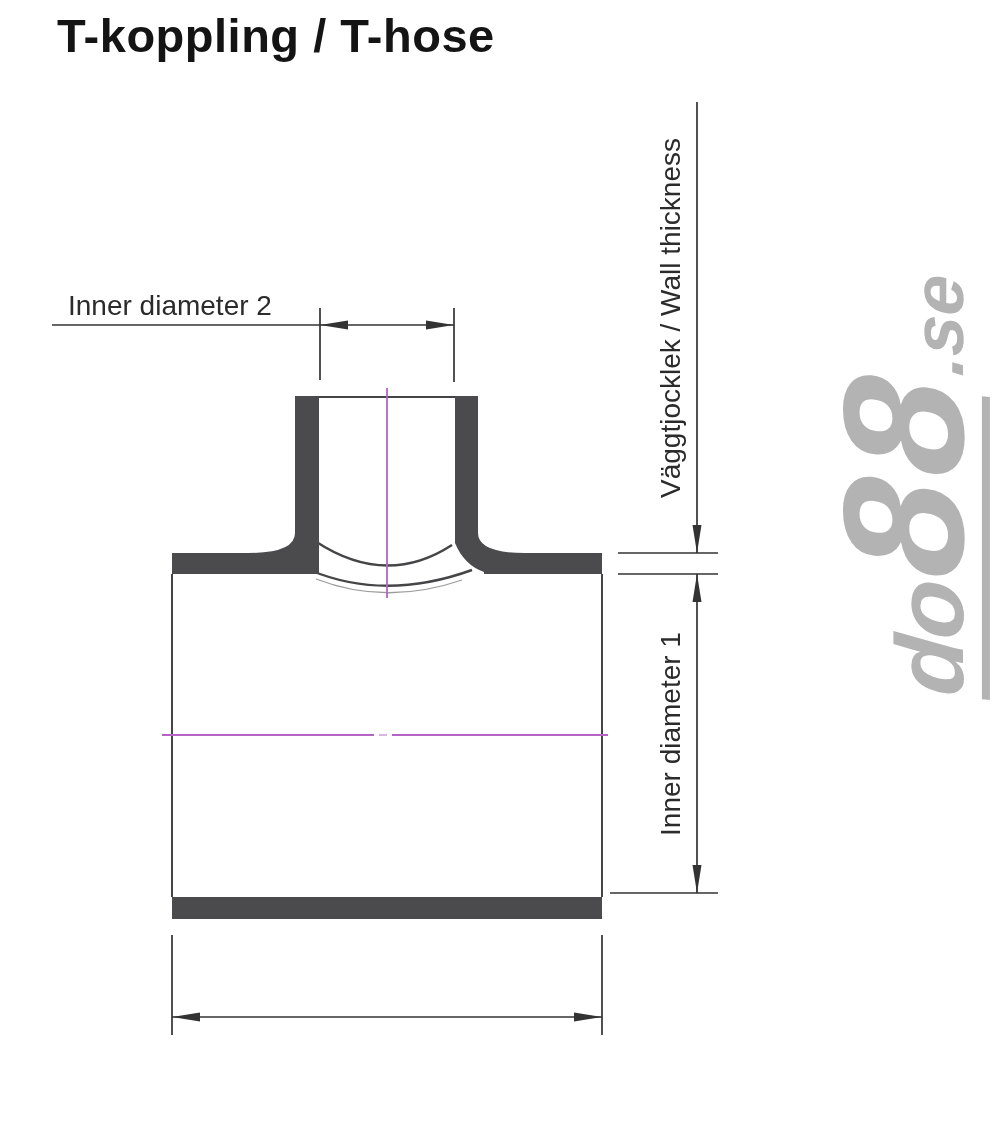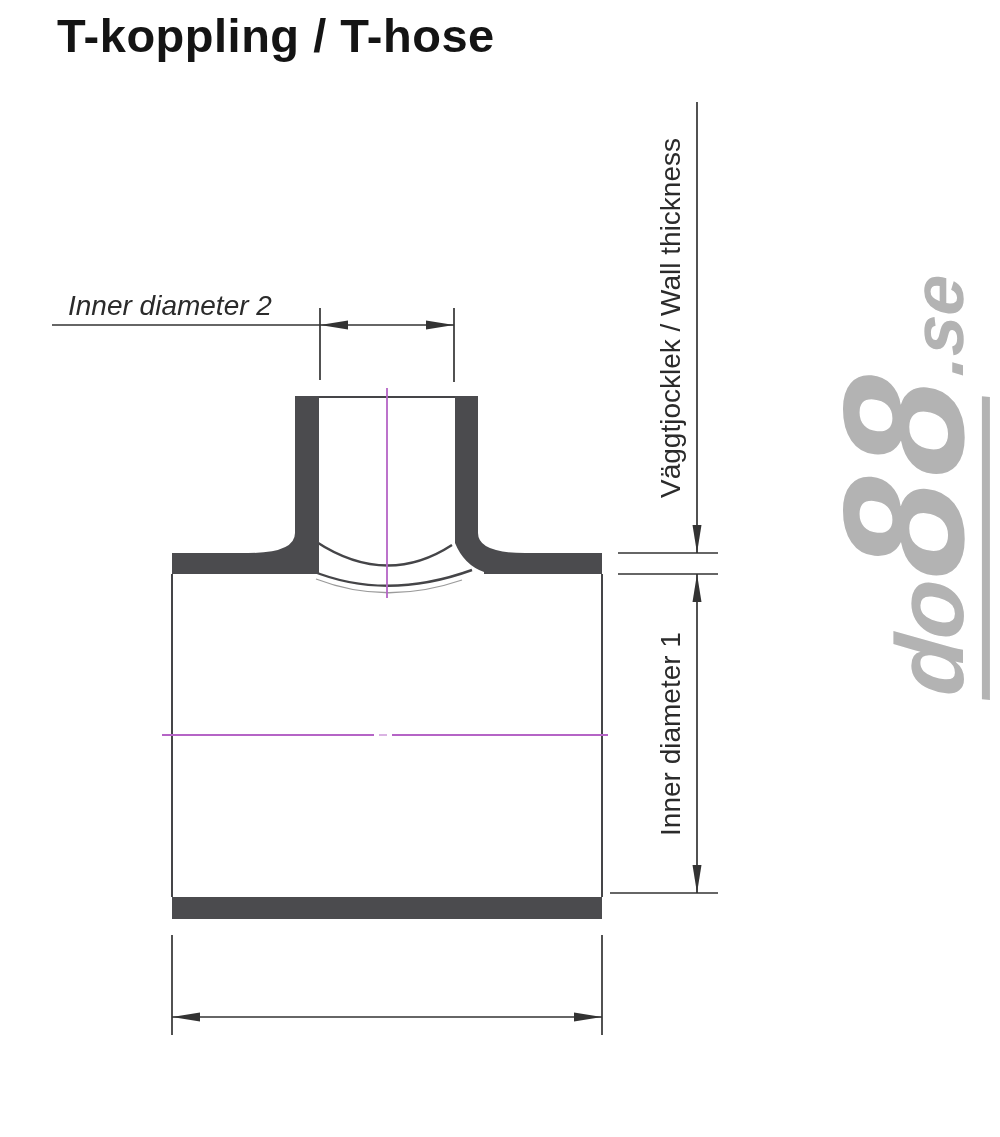--- a/index.html
+++ b/index.html
@@ -25,21 +25,21 @@
     letter-spacing: 0.5px;
     color: #141414;
     white-space: nowrap;
   }
   .dim-label {
     position: absolute;
     font-size: 28px;
     color: #2b2b2b;
     white-space: nowrap;
   }
-  .label-id2 { left: 68px; top: 290px; font-style: italic; }
+  .label-id2 { left: 68px; top: 290px; }
   .label-len {
     left: 387px; top: 996px;
     transform: translate(-50%, -50%);
   }
   .rot {
     transform: translate(-50%, -50%) rotate(-90deg);
   }
   .label-wt  { left: 671px; top: 318px; }
   .label-id1 { left: 671px; top: 734px; }
 

